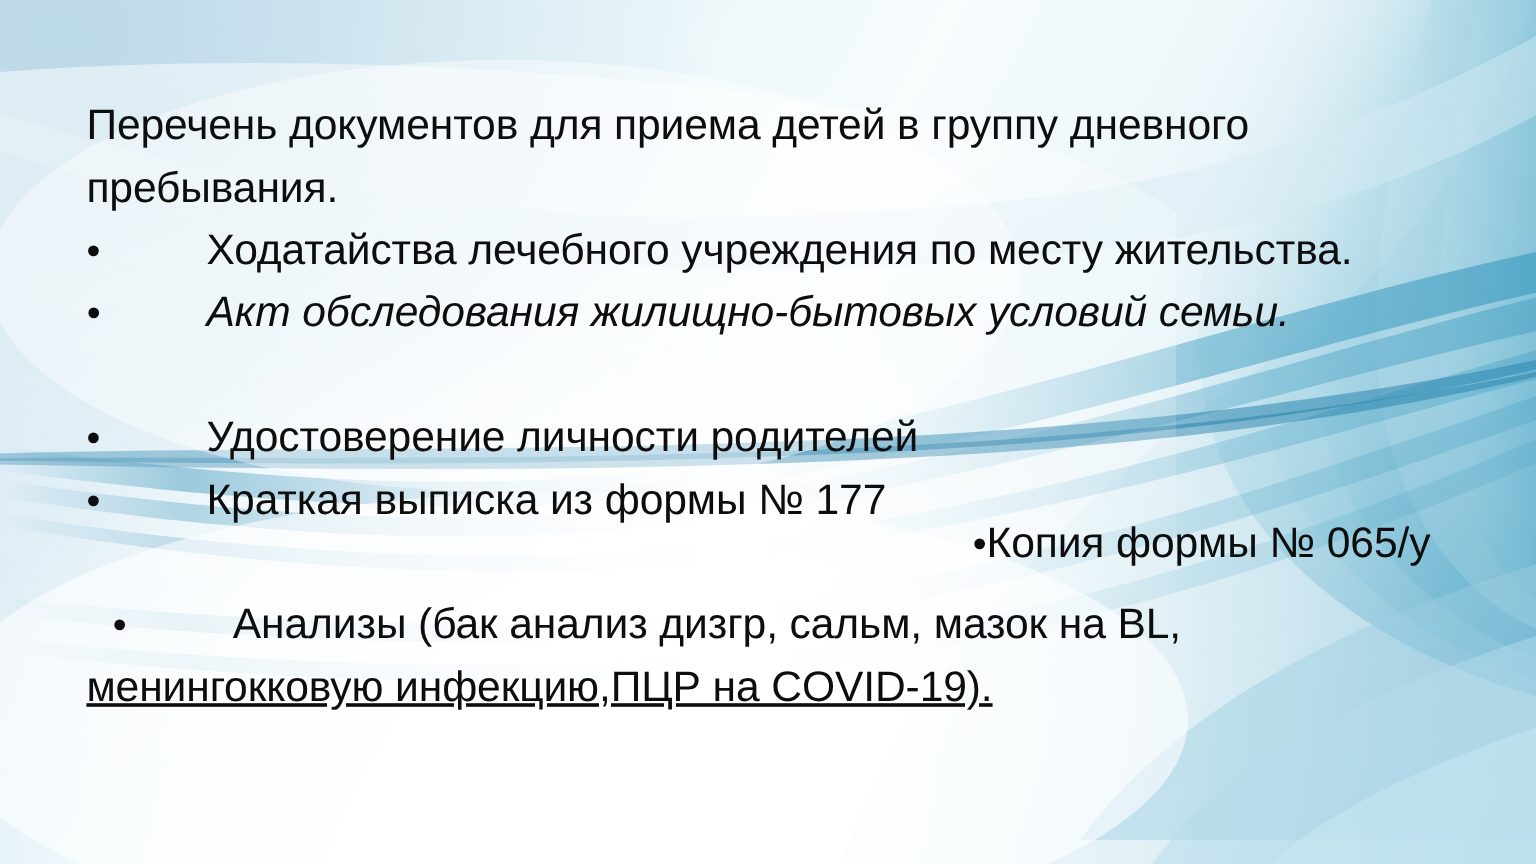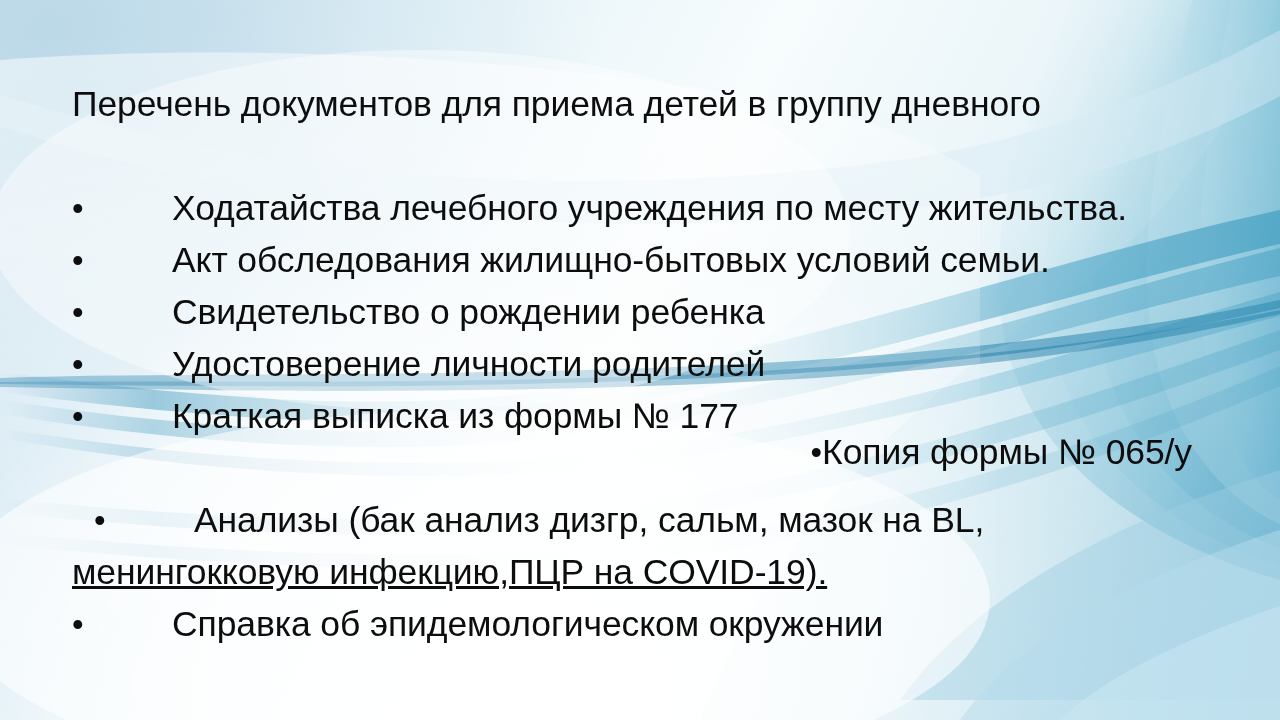--- a/index.html
+++ b/index.html
@@ -128,33 +128,32 @@
 
     <path d="M0,60 C260,40 620,60 860,120 C900,132 940,150 980,176 L980,620 C700,660 300,670 0,640 Z" fill="url(#gSoftWhite)" opacity="0.6"></path>
     <ellipse cx="470" cy="600" rx="520" ry="190" fill="#ffffff" opacity="0.58"></ellipse>
     <ellipse cx="420" cy="230" rx="430" ry="180" fill="#ffffff" opacity="0.42"></ellipse>
   </svg>
 
   <div id="content">
 
     <div class="para" style="top:78px;">Перечень документов для приема детей в группу дневного</div>
 
+    <div class="para" style="top:130px;">пребывания.</div>
 
     <div class="para" style="top:182px;"><span class="bullet-glyph">•</span><span>Ходатайства лечебного учреждения по месту жительства.</span></div>
 
-    <div class="para" style="top:234px;"><span class="bullet-glyph">•</span><span>Акт обследования жилищно-бытовых условий семьи.</span></div>
+    <div class="para" style="top:234px;font-style:italic;"><span class="bullet-glyph">•</span><span>Акт обследования жилищно-бытовых условий семьи.</span></div>
 
-    <div class="para" style="top:286px;"><span class="bullet-glyph">•</span><span>Свидетельство о рождении  ребенка</span></div>
 
     <div class="para" style="top:338px;"><span class="bullet-glyph">•</span><span>Удостоверение личности родителей</span></div>
 
     <div class="para" style="top:390px;"><span class="bullet-glyph">•</span><span>Краткая выписка из формы № 177</span></div>
 
     <div class="para" style="top:426px;text-align:right;"><span class="bullet-glyph">•</span><span>Копия формы № 065/у</span></div>
 
     <div class="para" style="top:494px;margin-left:22px;"><span class="bullet-glyph">•</span><span>Анализы (бак анализ дизгр, сальм, мазок на BL,</span></div>
 
     <div class="para wrap-line" style="top:546px;text-decoration:underline;">менингокковую инфекцию,ПЦР на COVID-19).</div>
 
-    <div class="para" style="top:598px;"><span class="bullet-glyph">•</span><span>Справка об эпидемологическом окружении</span></div>
 
   </div>
 </div>
 
 </body></html>

